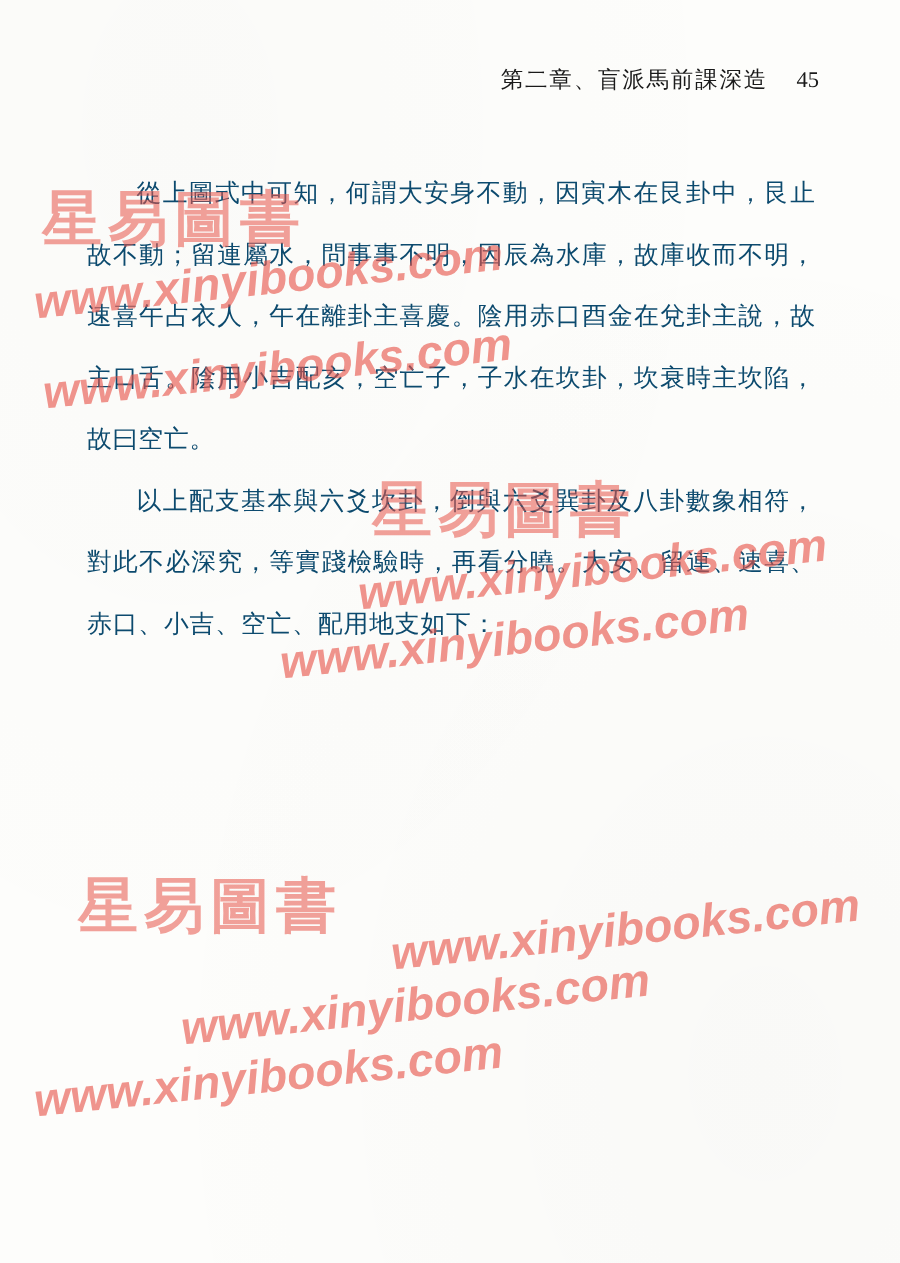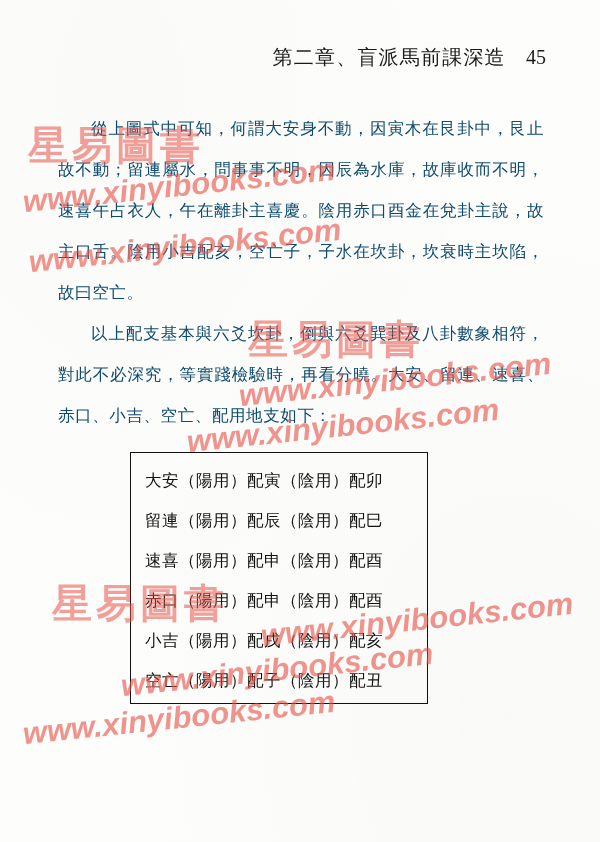--- a/index.html
+++ b/index.html
@@ -28,21 +28,21 @@
       radial-gradient(ellipse at 85% 85%, rgba(0,0,0,0.015), rgba(0,0,0,0) 60%);
     pointer-events: none;
   }
 
   .header {
     position: absolute;
     top: 44px;
     left: 0;
     right: 54px;
     text-align: right;
-    font-size: 20px;
+    font-size: 15px;
     color: #1a1a1a;
     letter-spacing: 1.2px;
     font-family: "Liberation Serif", "DejaVu Serif", serif;
   }
   .header .page-num {
     margin-left: 14px;
     letter-spacing: 0;
   }
 
   .body-text {
@@ -132,28 +132,20 @@
   <div class="header">
     <span>第二章、盲派馬前課深造</span>
     <span class="page-num">45</span>
   </div>
 
   <div class="body-text">
     <p class="para">從上圖式中可知，何謂大安身不動，因寅木在艮卦中，艮止故不動；留連屬水，問事事不明，因辰為水庫，故庫收而不明，速喜午占衣人，午在離卦主喜慶。陰用赤口酉金在兌卦主說，故主口舌。陰用小吉配亥，空亡子，子水在坎卦，坎衰時主坎陷，故曰空亡。</p>
     <p class="para">以上配支基本與六爻坎卦，倒與六爻巽卦及八卦數象相符，對此不必深究，等實踐檢驗時，再看分曉。大安、留連、速喜、赤口、小吉、空亡、配用地支如下：</p>
   </div>
 
-  <div class="table-box">
-    <div class="table-row">大安（陽用）配寅（陰用）配卯</div>
-    <div class="table-row">留連（陽用）配辰（陰用）配巳</div>
-    <div class="table-row">速喜（陽用）配申（陰用）配酉</div>
-    <div class="table-row">赤口（陽用）配申（陰用）配酉</div>
-    <div class="table-row">小吉（陽用）配戌（陰用）配亥</div>
-    <div class="table-row">空亡（陽用）配子（陰用）配丑</div>
-  </div>
 
   <div class="wm-layer">
     <div class="wm wm-cn  wm1">星易圖書</div>
     <div class="wm wm-url wm2">www.xinyibooks.com</div>
     <div class="wm wm-url wm3">www.xinyibooks.com</div>
     <div class="wm wm-cn  wm4">星易圖書</div>
     <div class="wm wm-url wm5">www.xinyibooks.com</div>
     <div class="wm wm-url wm6">www.xinyibooks.com</div>
     <div class="wm wm-cn  wm7">星易圖書</div>
     <div class="wm wm-url wm8">www.xinyibooks.com</div>

